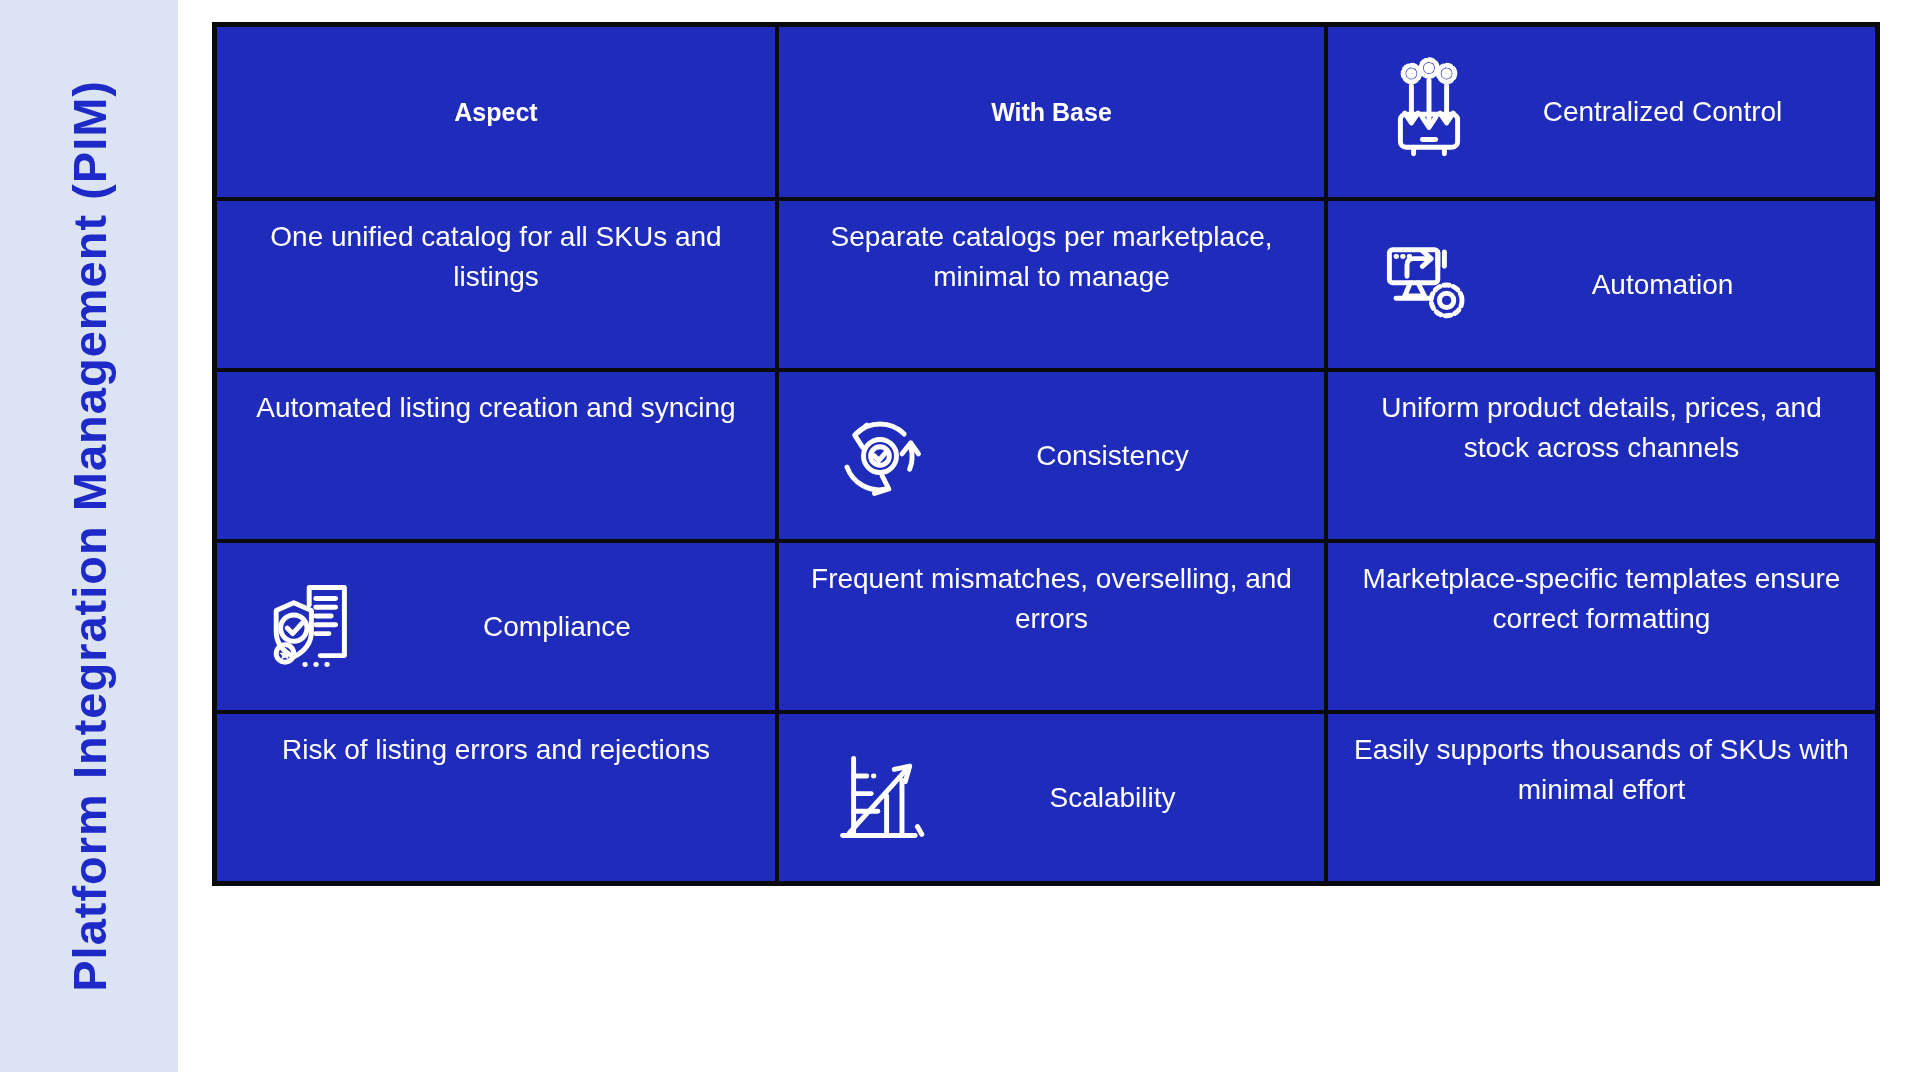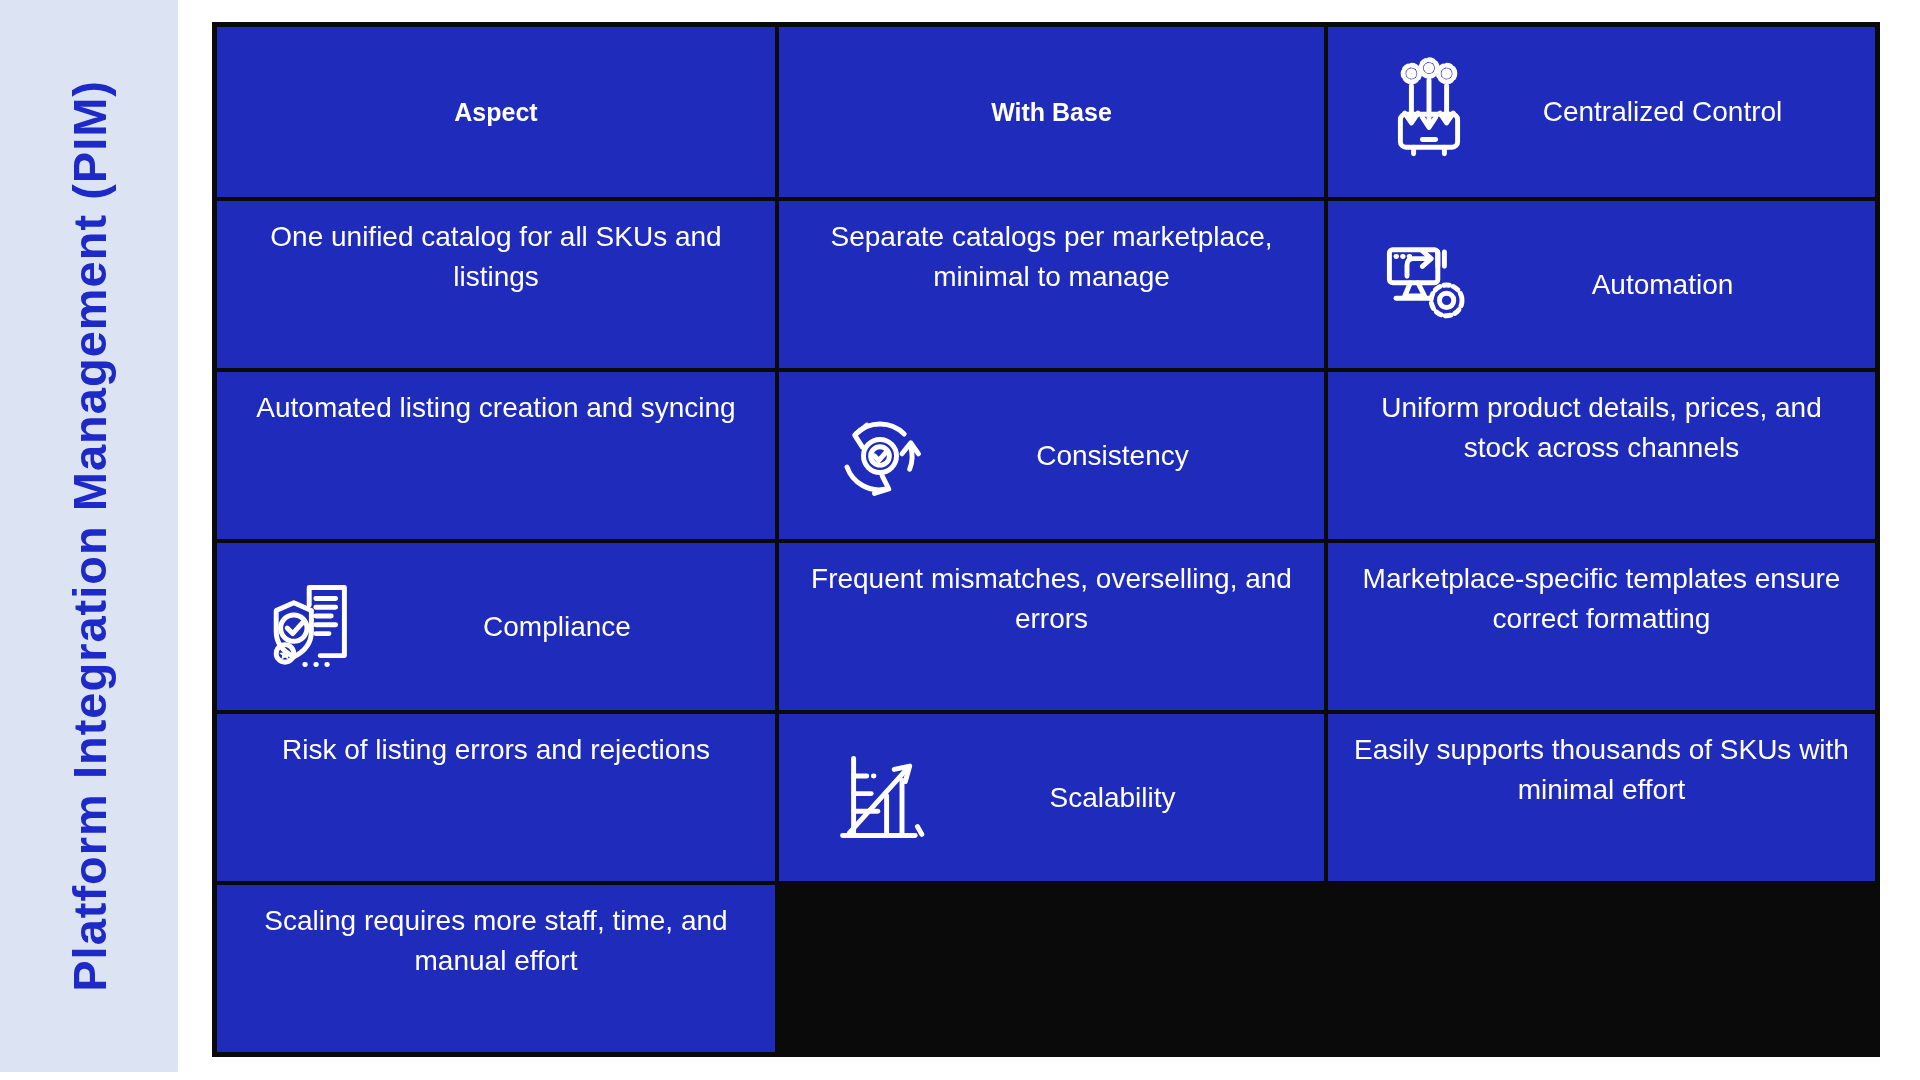--- a/index.html
+++ b/index.html
@@ -173,16 +173,15 @@
               <path d="M70 34 V84"></path>
     <path d="M22 82 L76 22"></path>
               <path d="M63 24 L77 21 L73 35"></path>
     <path d="M84 76 l4 7"></path>
   </g>
           </svg>
         </div>
       <div class="aspect-label"><span>Scalability</span></div>
     </div>
     <div class="cell data-cell with-cell">Easily supports thousands of SKUs with minimal effort</div>
-    <div class="cell data-cell without-cell">Scaling requires more staff, time, and manual effort</div>
   </div>
 
 </div>
 
 </body></html>

